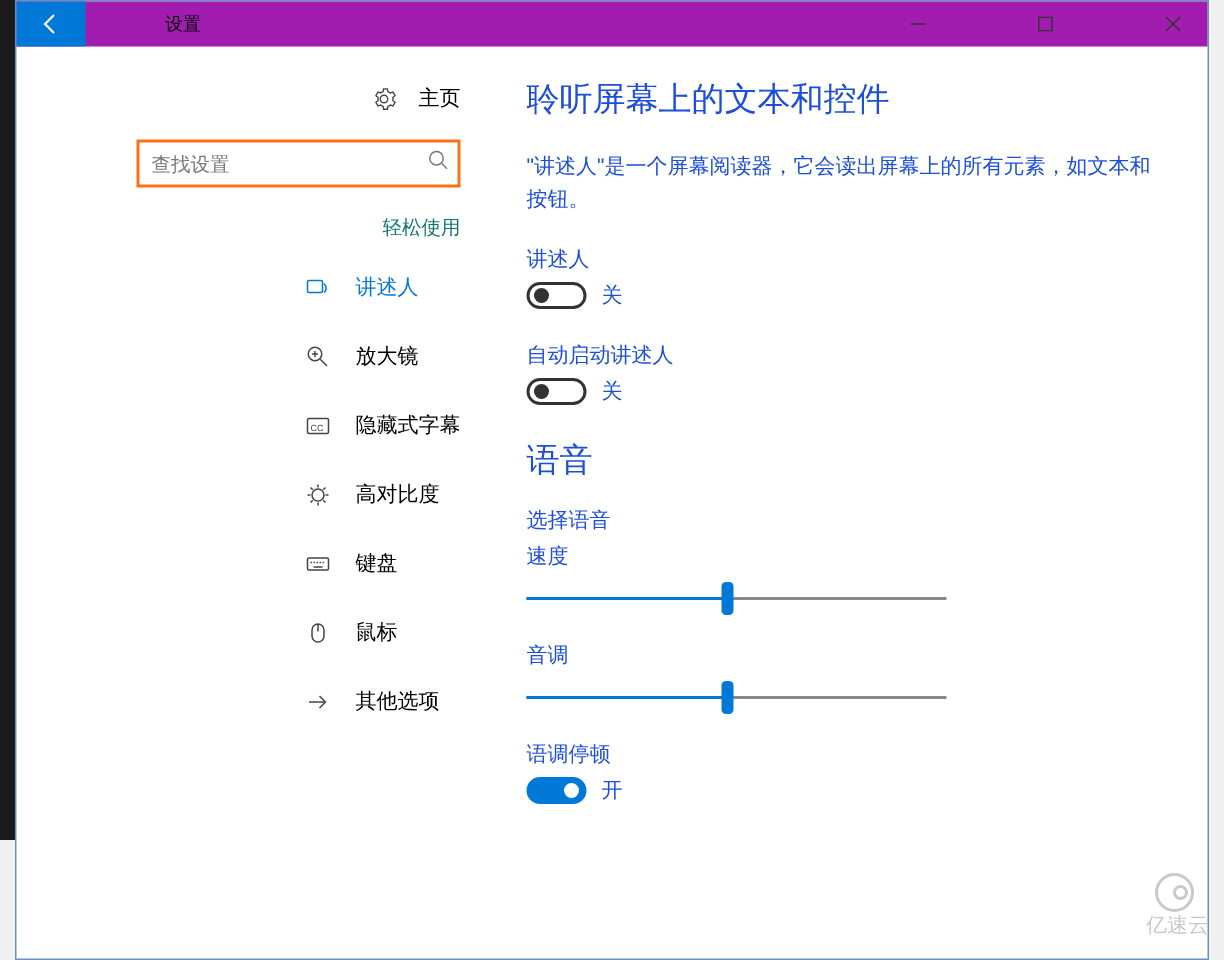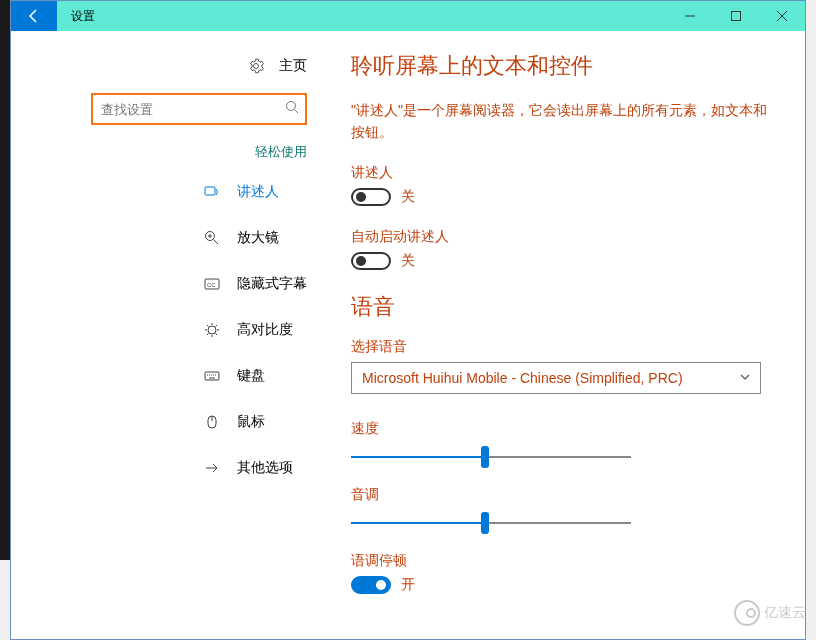--- a/index.html
+++ b/index.html
@@ -27,21 +27,22 @@
     height: 640px;
     background: #ffffff;
     border: 1px solid #6a90c2;
     display: flex;
     flex-direction: column;
   }
   .titlebar {
     height: 30px;
     display: flex;
     align-items: stretch;
-    background: #5eead4;
+    background: #a21caf;
+    gap: 39px;
   }
   .back-btn {
     width: 46px;
     background: #0078d7;
     color: #fff;
     display: flex;
     align-items: center;
     justify-content: center;
   }
   .back-btn svg { width: 16px; height: 16px; }
@@ -125,21 +126,21 @@
     color: #444;
   }
   .nav-item .label { padding-left: 14px; }
   .nav-item.active { color: #0078d7; }
   .nav-item.active .icon { color: #0078d7; }
   
   .content {
     flex: 1;
     padding: 20px 30px 0 30px;
     overflow: hidden;
-    color: #c2410c;
+    color: #1d4ed8;
   }
   .h1 { font-size: 22px; font-weight: 400; margin-bottom: 18px; }
   .desc { font-size: 14px; line-height: 1.6; margin-bottom: 20px; }
   .setting-label { font-size: 14px; margin-bottom: 6px; }
   .toggle-row { display: flex; align-items: center; margin-bottom: 22px; }
   .toggle {
     width: 40px; height: 18px;
     border: 2px solid #333;
     border-radius: 11px;
     position: relative;
@@ -207,20 +208,21 @@
   }
   
   .watermark {
     position: absolute;
     right: 10px; bottom: 14px;
     display: flex;
     align-items: center;
     color: #c9c9c9;
     font-size: 14px;
     pointer-events: none;
+    flex-direction: column;
   }
   .watermark .bubble {
     width: 26px; height: 26px;
     border: 2px solid #c9c9c9;
     border-radius: 50%;
     display: flex;
     align-items: center;
     justify-content: center;
     margin-right: 4px;
     position: relative;
@@ -370,28 +372,20 @@
       <div class="toggle-row">
         <div class="toggle">
             <div class="thumb"></div>
           </div>
         <div class="toggle-state">关</div>
       </div>
 
       <div class="h2">语音</div>
 
       <div class="setting-label">选择语音</div>
-      <div class="select-wrap">
-        <div class="select">Microsoft Huihui Mobile - Chinese (Simplified, PRC)</div>
-        <span class="select-chevron">
-          <svg width="12" height="12" viewBox="0 0 12 12">
-              <path d="M2 4l4 4 4-4" stroke="#555" fill="none" stroke-width="1.2"></path>
-            </svg>
-        </span>
-      </div>
 
       <div class="setting-label">速度</div>
       <div class="slider">
         <div class="slider-fill" style="width:48%"></div>
         <div class="slider-thumb" style="left:48%"></div>
       </div>
 
       <div class="setting-label">音调</div>
       <div class="slider">
         <div class="slider-fill" style="width:48%"></div>

